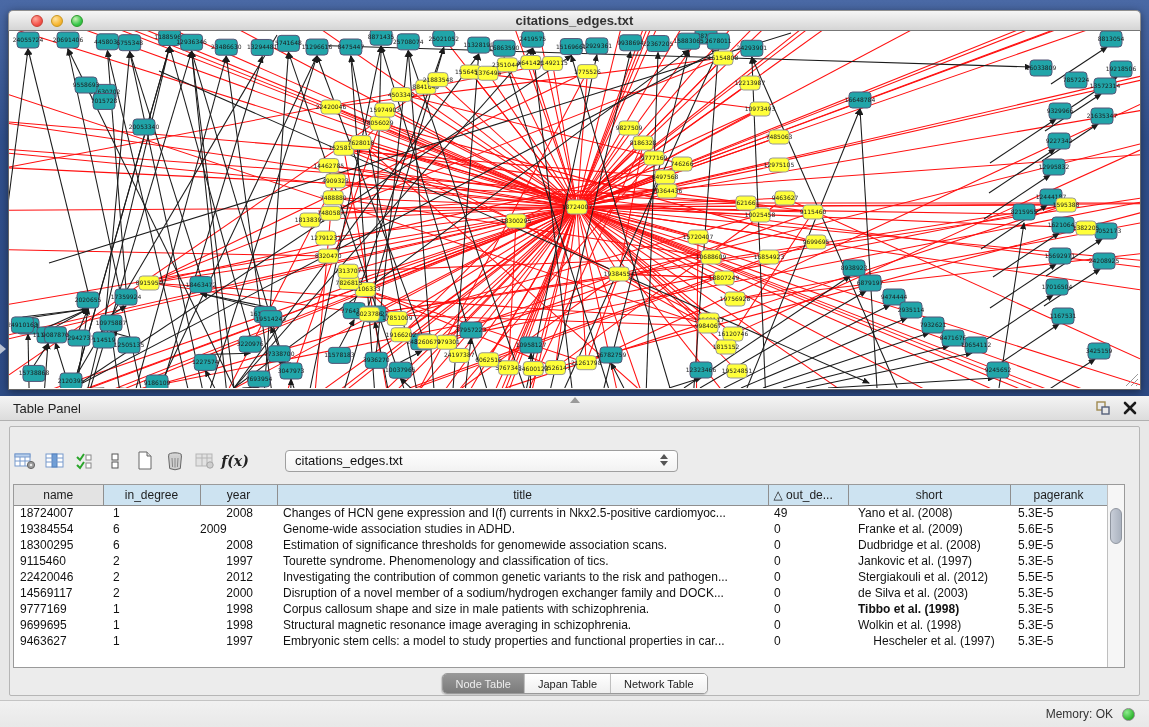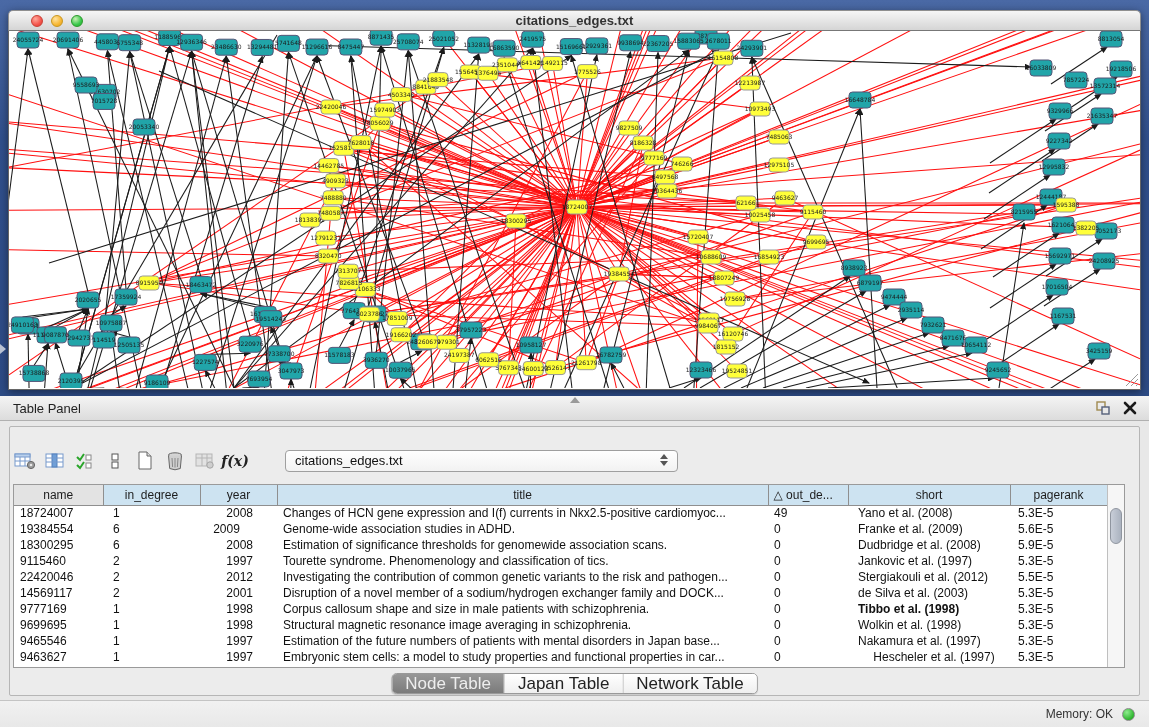--- a/index.html
+++ b/index.html
@@ -30,21 +30,21 @@
   .arr-up{width:0;height:0;border-left:4px solid transparent;border-right:4px solid transparent;border-bottom:5px solid #555;margin-bottom:2px}
   .arr-dn{width:0;height:0;border-left:4px solid transparent;border-right:4px solid transparent;border-top:5px solid #555}
   .tablewrap{position:absolute;left:13px;top:88px;width:1112px;height:184px;background:#fff;border:1px solid #9a9a9a}
   table{border-collapse:collapse;table-layout:fixed;width:1093px;font-size:12px;color:#111}
   th{height:20px;background:#cde3f1;border-right:1px solid #8f8f8f;border-bottom:1px solid #8f8f8f;font-weight:400;font-size:12px;color:#1d1d1d;overflow:hidden;white-space:nowrap}
   th.hname{background:#e3e3e3}
   td{height:16px;overflow:hidden;white-space:nowrap;padding:0}
   .vscroll{position:absolute;right:0;top:0;width:17px;height:182px;background:#f6f6f6;border-left:1px solid #bfbfbf}
   .vthumb{position:absolute;left:2px;top:23px;width:12px;height:36px;background:linear-gradient(90deg,#c8ced8,#aab2bf);border:1px solid #8f959f;border-radius:6px}
   .tabs{position:absolute;left:50%;top:277px;transform:translateX(-50%);display:flex;height:21px;border:1px solid #999;border-radius:5px;overflow:hidden;background:#fff;box-shadow:0 1px 1px rgba(0,0,0,.15)}
-  .tab{padding:0 13px;line-height:20px;font-size:17px;color:#222;background:linear-gradient(#fff,#efefef);border-right:1px solid #bbb}
+  .tab{padding:0 13px;line-height:20px;font-size:11px;color:#222;background:linear-gradient(#fff,#efefef);border-right:1px solid #bbb}
   .tab:last-child{border-right:none}
   .tab.selected{background:linear-gradient(#979797,#7b7b7b);color:#eee}
   .statusbar{position:absolute;left:0;top:304px;width:100%;height:42px;background:linear-gradient(#f1f1f1,#e3e3e3);border-top:1px solid #c4c4c4}
   .mem{position:absolute;right:36px;top:0;line-height:27px;font-size:12px;color:#333}
   .memdot{position:absolute;right:14px;top:7px;width:13px;height:13px;border-radius:50%;background:radial-gradient(circle at 35% 30%,#8eec8e,#2eb52e 70%);border:1px solid #8a8a8a}
 </style>
 </head>
 <body>
 
 <div class="desktop">
@@ -1095,21 +1095,21 @@
             <td style="padding-left: 10px;">1</td>
             <td style="text-align: right; padding-right: 24px;">2008</td>
             <td style="padding-left: 6px;">Changes of HCN gene expression and I(f) currents in Nkx2.5-positive cardiomyoc...</td>
             <td style="padding-left: 6px;">49</td>
             <td style="padding-left: 10px;">Yano et al. (2008)</td>
             <td style="padding-left: 8px;">5.3E-5</td>
           </tr>
           <tr>
             <td style="padding-left: 6px;">19384554</td>
             <td style="padding-left: 10px;">6</td>
-            <td style="text-align: center; padding-right: 24px;">2009</td>
+            <td style="text-align: left; padding-right: 24px;">2009</td>
             <td style="padding-left: 6px;">Genome-wide association studies in ADHD.</td>
             <td style="padding-left: 6px;">0</td>
             <td style="padding-left: 10px;">Franke et al. (2009)</td>
             <td style="padding-left: 8px;">5.6E-5</td>
           </tr>
           <tr>
             <td style="padding-left: 6px;">18300295</td>
             <td style="padding-left: 10px;">6</td>
             <td style="text-align: right; padding-right: 24px;">2008</td>
             <td style="padding-left: 6px;">Estimation of significance thresholds for genomewide association scans.</td>
@@ -1131,21 +1131,21 @@
             <td style="padding-left: 10px;">2</td>
             <td style="text-align: right; padding-right: 24px;">2012</td>
             <td style="padding-left: 6px;">Investigating the contribution of common genetic variants to the risk and pathogen...</td>
             <td style="padding-left: 6px;">0</td>
             <td style="padding-left: 10px;">Stergiakouli et al. (2012)</td>
             <td style="padding-left: 8px;">5.5E-5</td>
           </tr>
           <tr>
             <td style="padding-left: 6px;">14569117</td>
             <td style="padding-left: 10px;">2</td>
-            <td style="text-align: right; padding-right: 24px;">2001</td>
+            <td style="text-align: right; padding-right: 24px;">2000</td>
             <td style="padding-left: 6px;">Disruption of a novel member of a sodium/hydrogen exchanger family and DOCK...</td>
             <td style="padding-left: 6px;">0</td>
             <td style="padding-left: 10px;">de Silva et al. (2003)</td>
             <td style="padding-left: 8px;">5.3E-5</td>
           </tr>
           <tr>
             <td style="padding-left: 6px;">9777169</td>
             <td style="padding-left: 10px;">1</td>
             <td style="text-align: right; padding-right: 24px;">1998</td>
             <td style="padding-left: 6px;">Corpus callosum shape and size in male patients with schizophrenia.</td>
@@ -1153,29 +1153,20 @@
             <td style="padding-left: 10px; font-weight: bold;">Tibbo et al. (1998)</td>
             <td style="padding-left: 8px;">5.3E-5</td>
           </tr>
           <tr>
             <td style="padding-left: 6px;">9699695</td>
             <td style="padding-left: 10px;">1</td>
             <td style="text-align: right; padding-right: 24px;">1998</td>
             <td style="padding-left: 6px;">Structural magnetic resonance image averaging in schizophrenia.</td>
             <td style="padding-left: 6px;">0</td>
             <td style="padding-left: 10px;">Wolkin et al. (1998)</td>
-            <td style="padding-left: 8px;">5.3E-5</td>
-          </tr>
-          <tr>
-            <td style="padding-left: 6px;">9465546</td>
-            <td style="padding-left: 10px;">1</td>
-            <td style="text-align: right; padding-right: 24px;">1997</td>
-            <td style="padding-left: 6px;">Estimation of the future numbers of patients with mental disorders in Japan base...</td>
-            <td style="padding-left: 6px;">0</td>
-            <td style="padding-left: 10px;">Nakamura et al. (1997)</td>
             <td style="padding-left: 8px;">5.3E-5</td>
           </tr>
           <tr>
             <td style="padding-left: 6px;">9463627</td>
             <td style="padding-left: 10px;">1</td>
             <td style="text-align: right; padding-right: 24px;">1997</td>
             <td style="padding-left: 6px;">Embryonic stem cells: a model to study properties and functional properties in car...</td>
             <td style="padding-left: 6px;">0</td>
             <td style="padding-left: 10px; text-align: center;">Hescheler et al. (1997)</td>
             <td style="padding-left: 8px;">5.3E-5</td>

